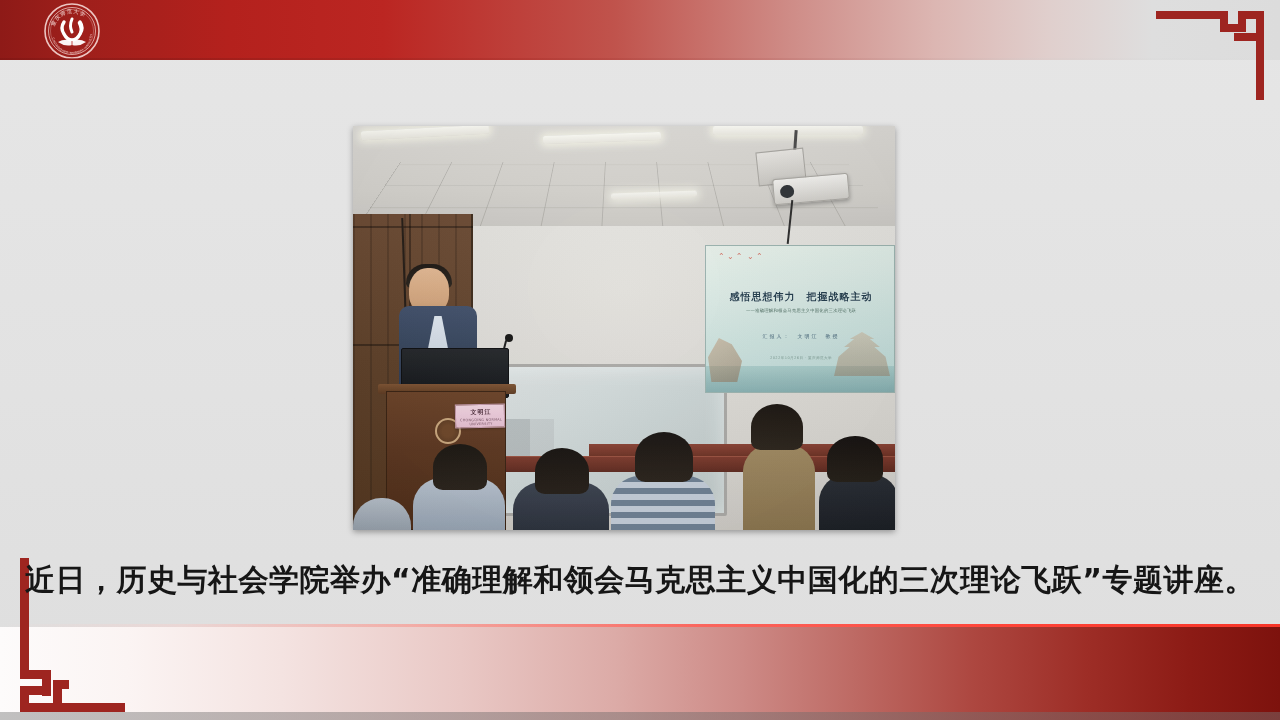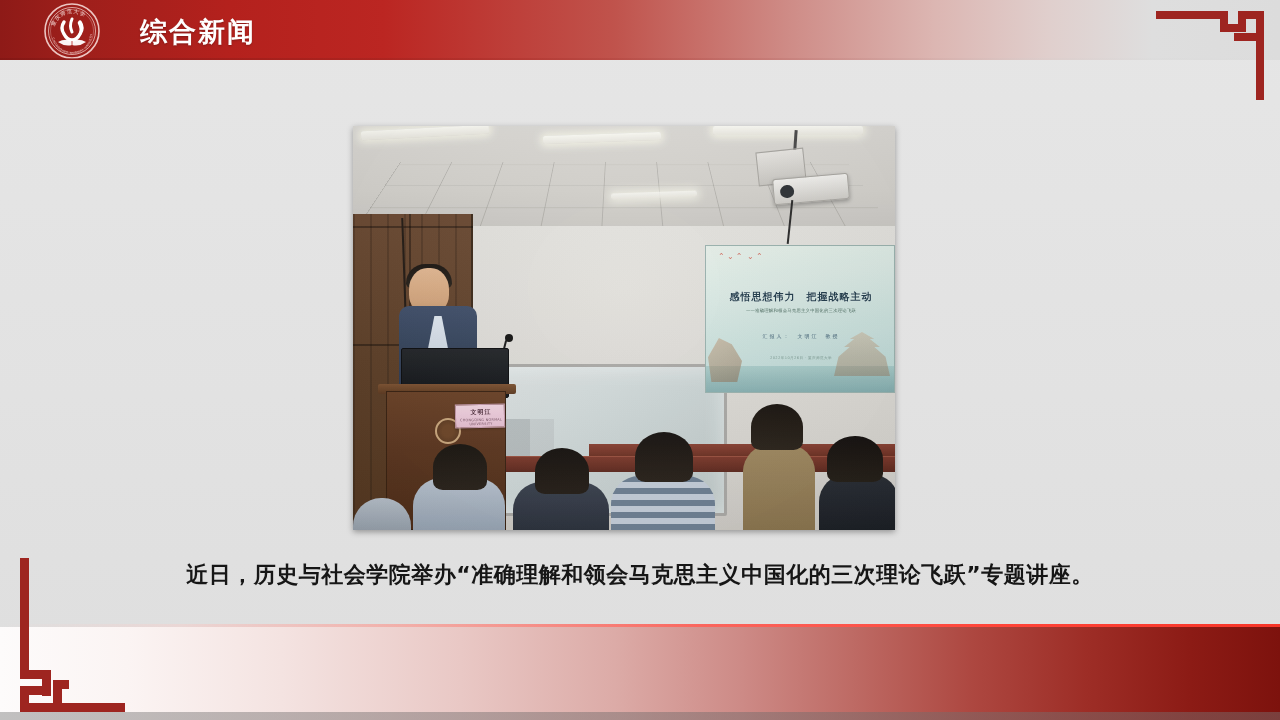--- a/index.html
+++ b/index.html
@@ -324,21 +324,21 @@
     position:absolute; border-radius:50% 50% 18% 18%;
   }
   .aud-body {
     position:absolute; border-radius:28px 28px 0 0;
   }
 
   
   .caption {
     position:absolute; left:0; top:560px; width:1280px;
     text-align:center;
-    font-size:22px; font-weight:bold; color:#161616;
+    font-size:30px; font-weight:bold; color:#161616;
     letter-spacing:.5px;
     font-family:"DejaVu Sans","Liberation Sans",sans-serif;
     white-space:nowrap;
     z-index:7;
   }
 
   
   .photo-soft {
     position:absolute; inset:0;
     background:radial-gradient(ellipse at 50% 40%, rgba(255,255,255,.05), rgba(0,0,0,.06));
@@ -369,21 +369,20 @@
         <text font-size="5.2" fill="#f6dedb" letter-spacing="1">
           <textPath href="#arcTop" startOffset="8%">重庆师范大学</textPath>
         </text>
         <path id="arcBot" d="M30 32 a20 20 0 0 0 40 0" fill="none"></path>
         <text font-size="2.9" fill="#f0c9c6" letter-spacing="0.6">
           <textPath href="#arcBot" startOffset="6%">CHONGQING NORMAL UNIVERSITY</textPath>
         </text>
       </svg>
     </div>
 
-    <div class="header-title">综合新闻</div>
   </div>
   <div class="header-bottom-edge"></div>
 
   <div class="corner-tr">
     <svg width="130" height="100" viewBox="0 0 130 100" aria-hidden="true">
       <g fill="#9e2520">
 
         <rect x="6" y="11" width="72" height="8"></rect>
 
         <rect x="70" y="11" width="8" height="20"></rect>

